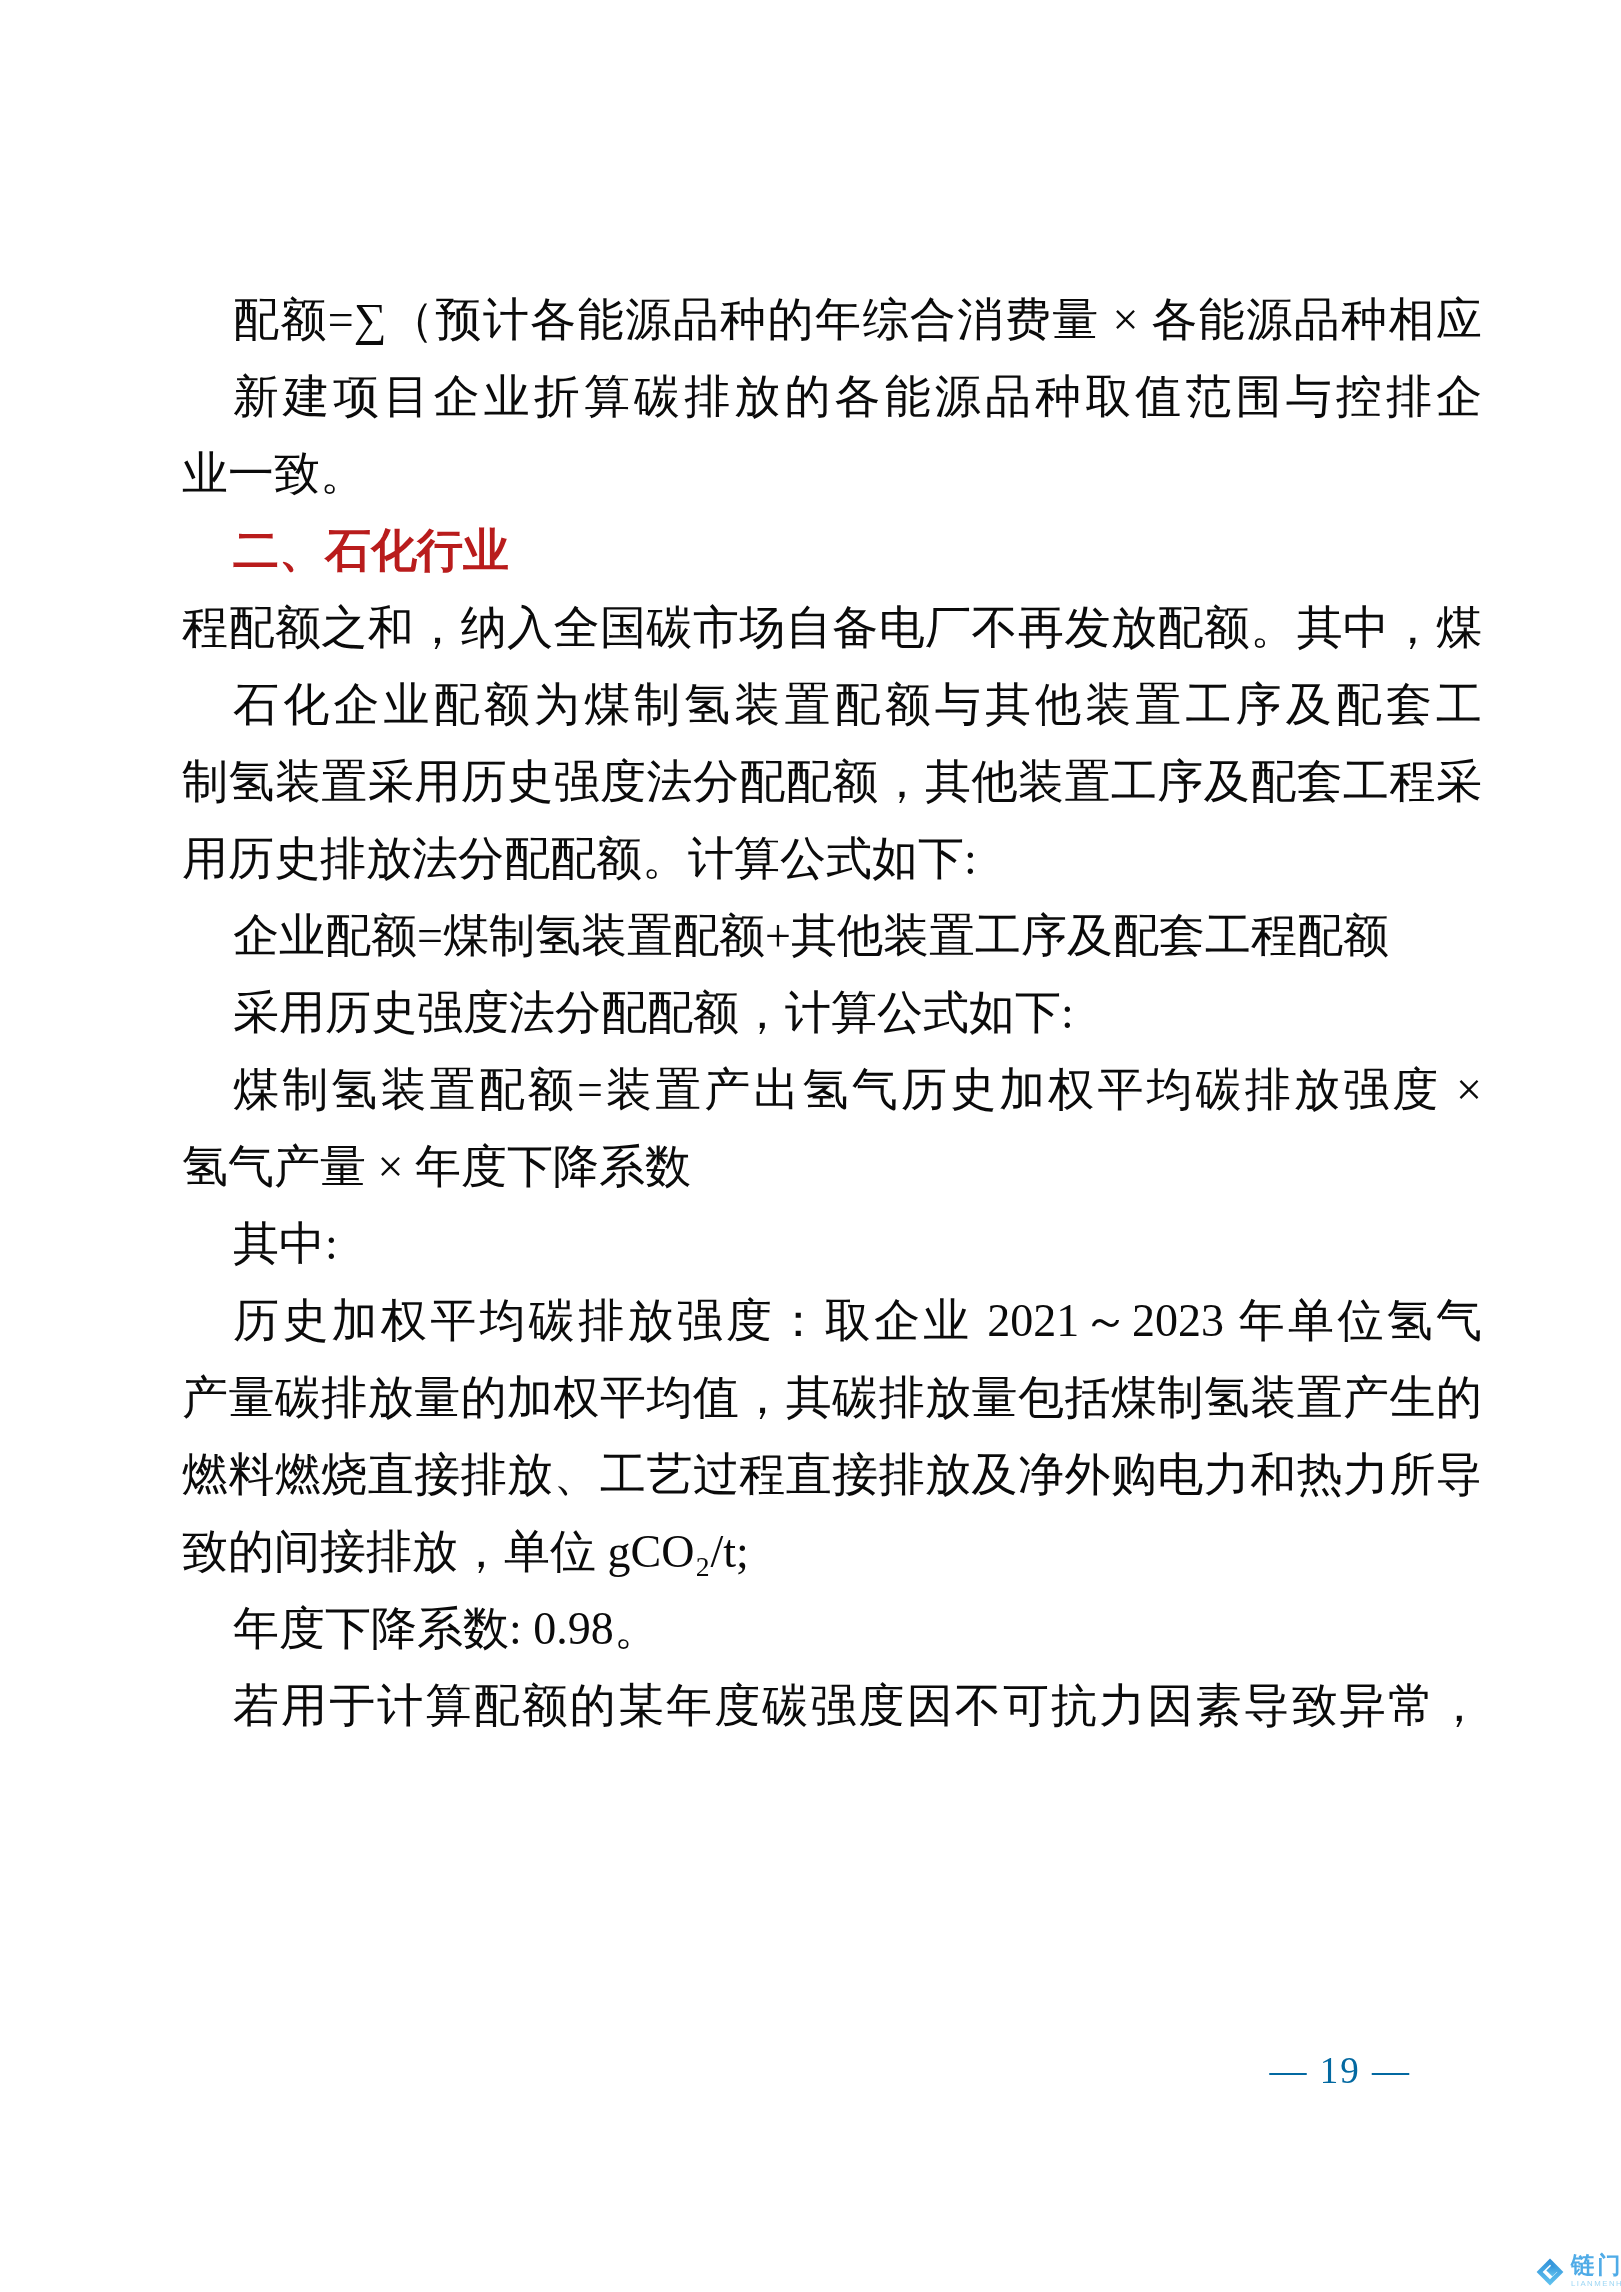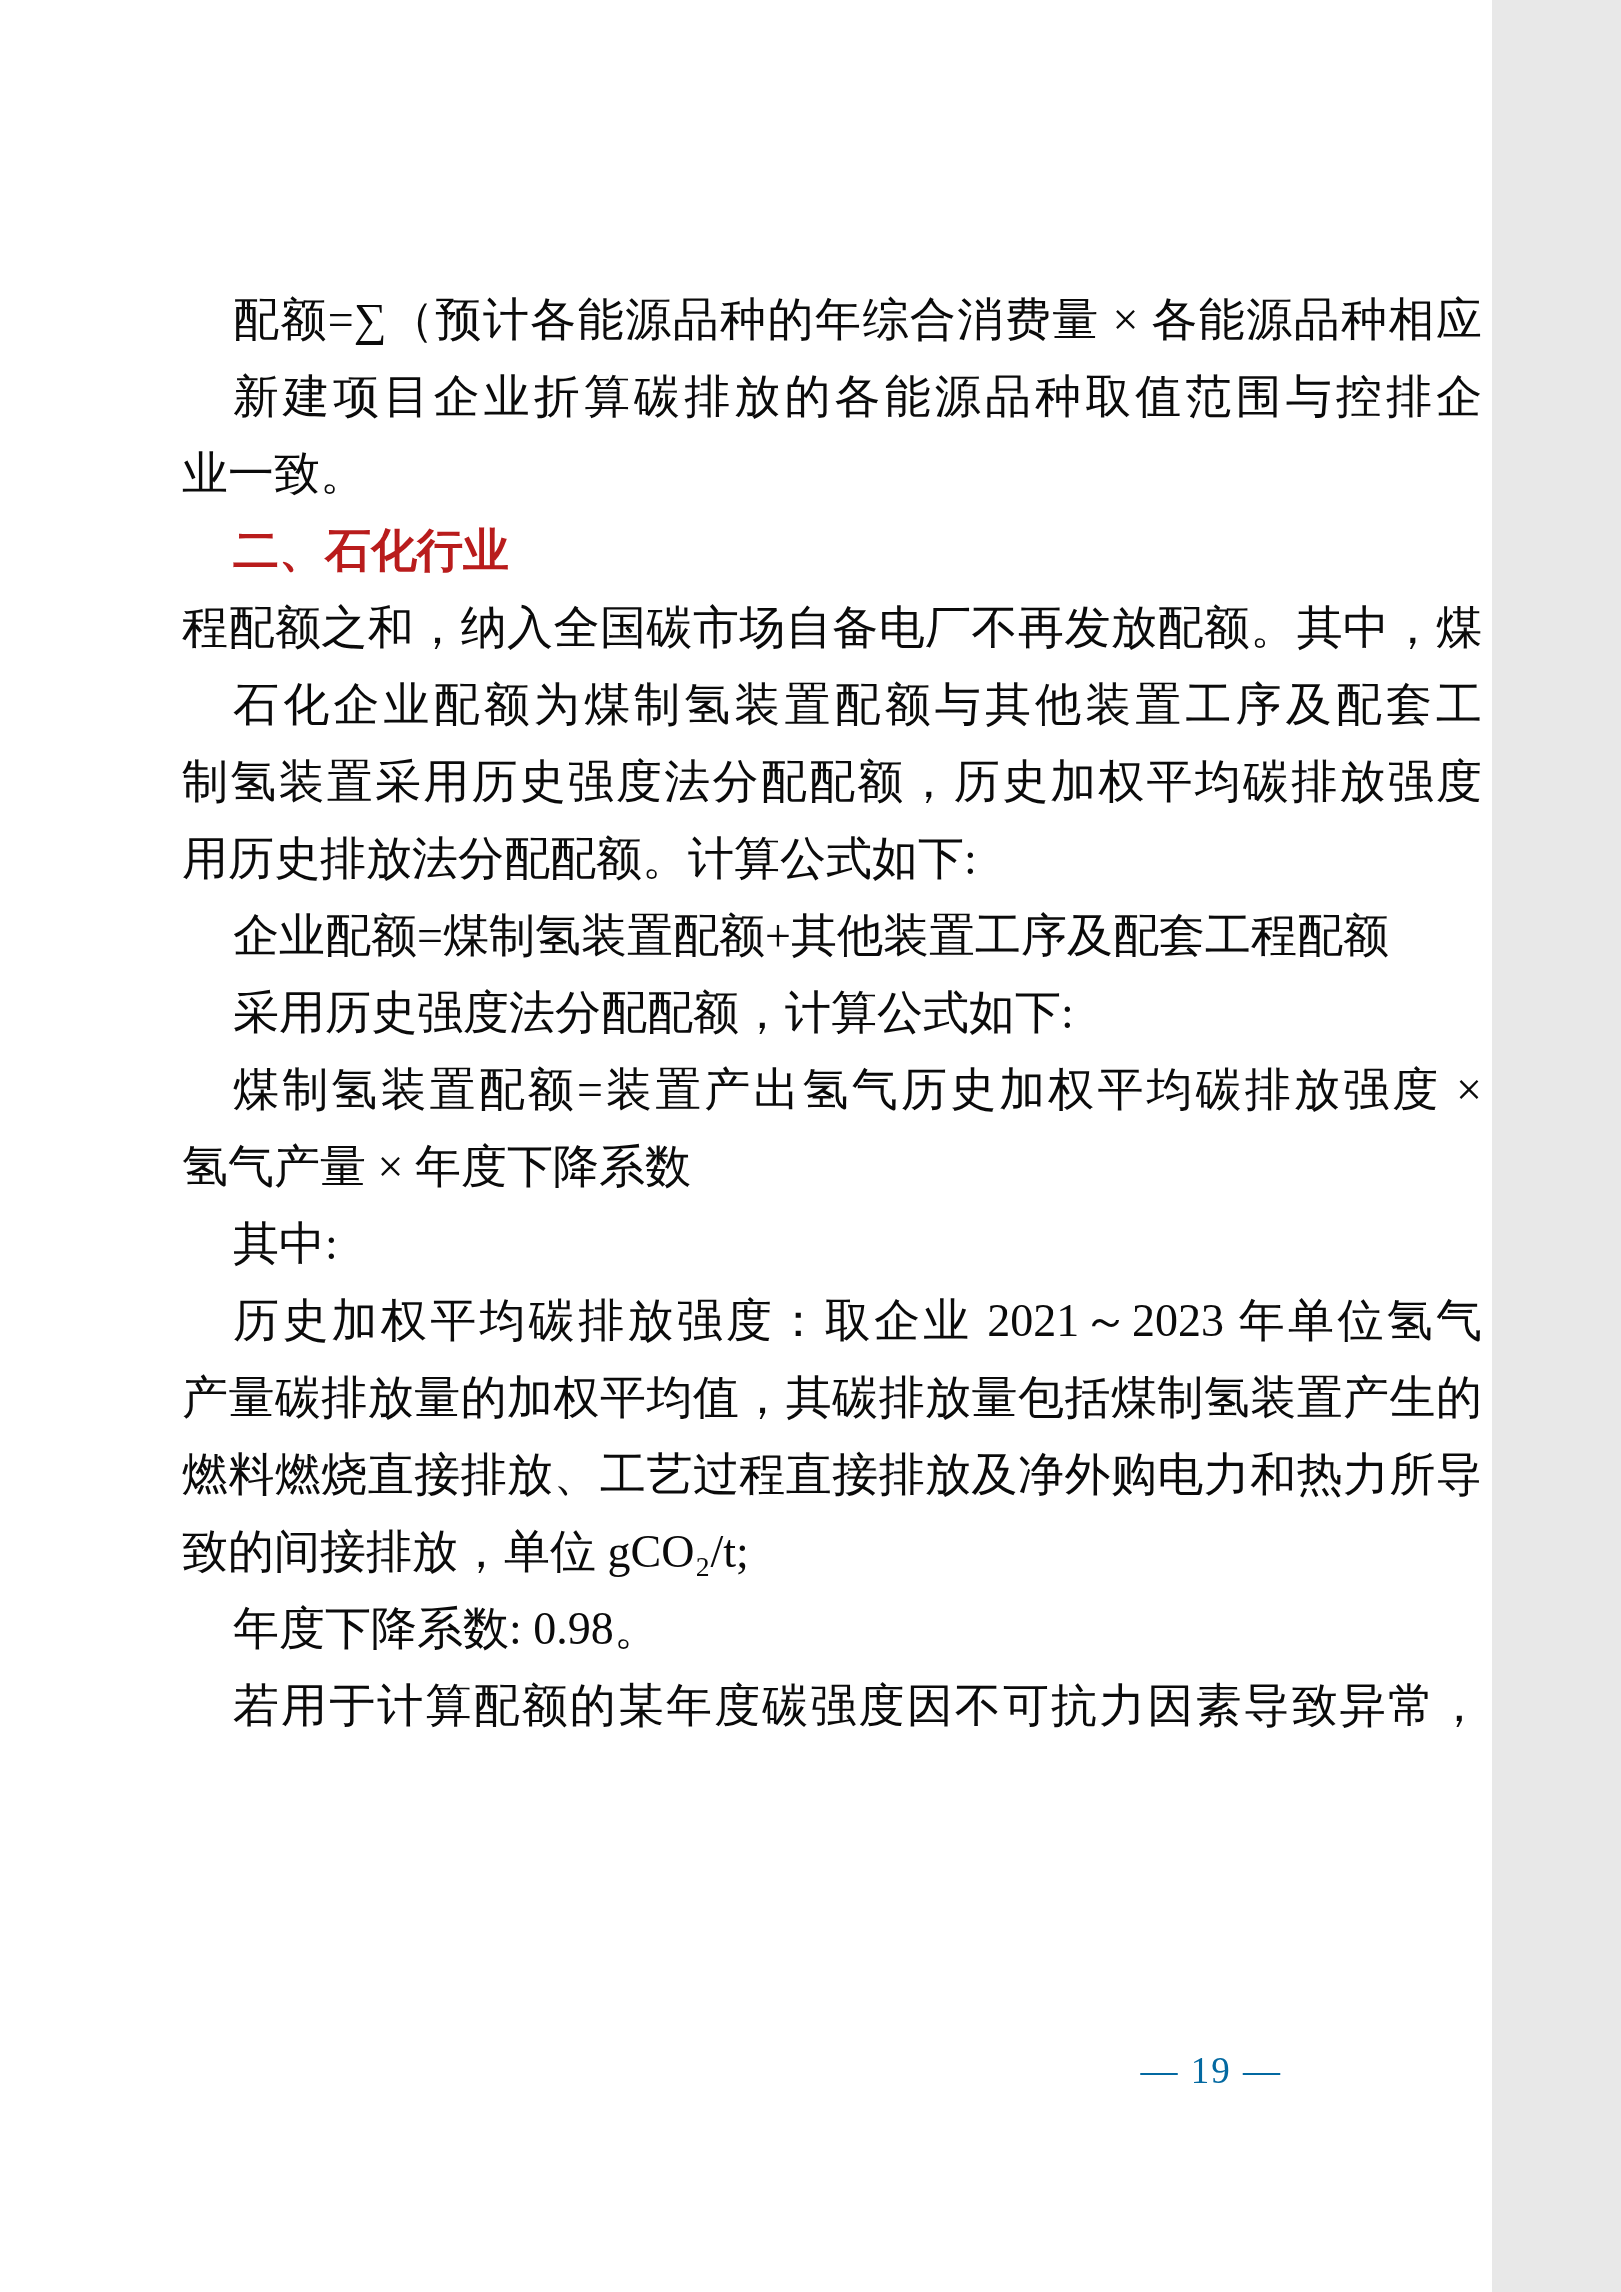--- a/index.html
+++ b/index.html
@@ -2,21 +2,21 @@
 <html><head>
 <meta charset="utf-8">
 <style>
   html, body {
     margin: 0;
     padding: 0;
     background: #e8e8e8;
   }
   .page {
     position: relative;
-    width: 1492px;
+    width: 1621px;
     height: 2293px;
     background: #ffffff;
     overflow: hidden;
     font-family: "Liberation Serif", "DejaVu Serif", serif;
   }
   .doc-body {
     position: absolute;
     left: 182px;
     top: 281px;
     width: 1300px;
@@ -94,21 +94,21 @@
       <div class="para body">
         <div class="line first fill">新建项目企业折算碳排放的各能源品种取值范围与控排企</div>
         <div class="line">业一致。</div>
       </div>
       <div class="para heading">
         <div class="line first">二、石化行业</div>
       </div>
       <div class="para body">
         <div class="line fill">程配额之和，纳入全国碳市场自备电厂不再发放配额。其中，煤</div>
         <div class="line first fill">石化企业配额为煤制氢装置配额与其他装置工序及配套工</div>
-        <div class="line fill">制氢装置采用历史强度法分配配额，历史加权平均碳排放强度</div>
+        <div class="line fill">制氢装置采用历史强度法分配配额，其他装置工序及配套工程采</div>
         <div class="line">用历史排放法分配配额。计算公式如下:</div>
       </div>
       <div class="para body">
         <div class="line first">企业配额=煤制氢装置配额+其他装置工序及配套工程配额</div>
       </div>
       <div class="para body">
         <div class="line first">采用历史强度法分配配额，计算公式如下:</div>
       </div>
       <div class="para body">
         <div class="line first fill">煤制氢装置配额=装置产出氢气历史加权平均碳排放强度 ×</div>

